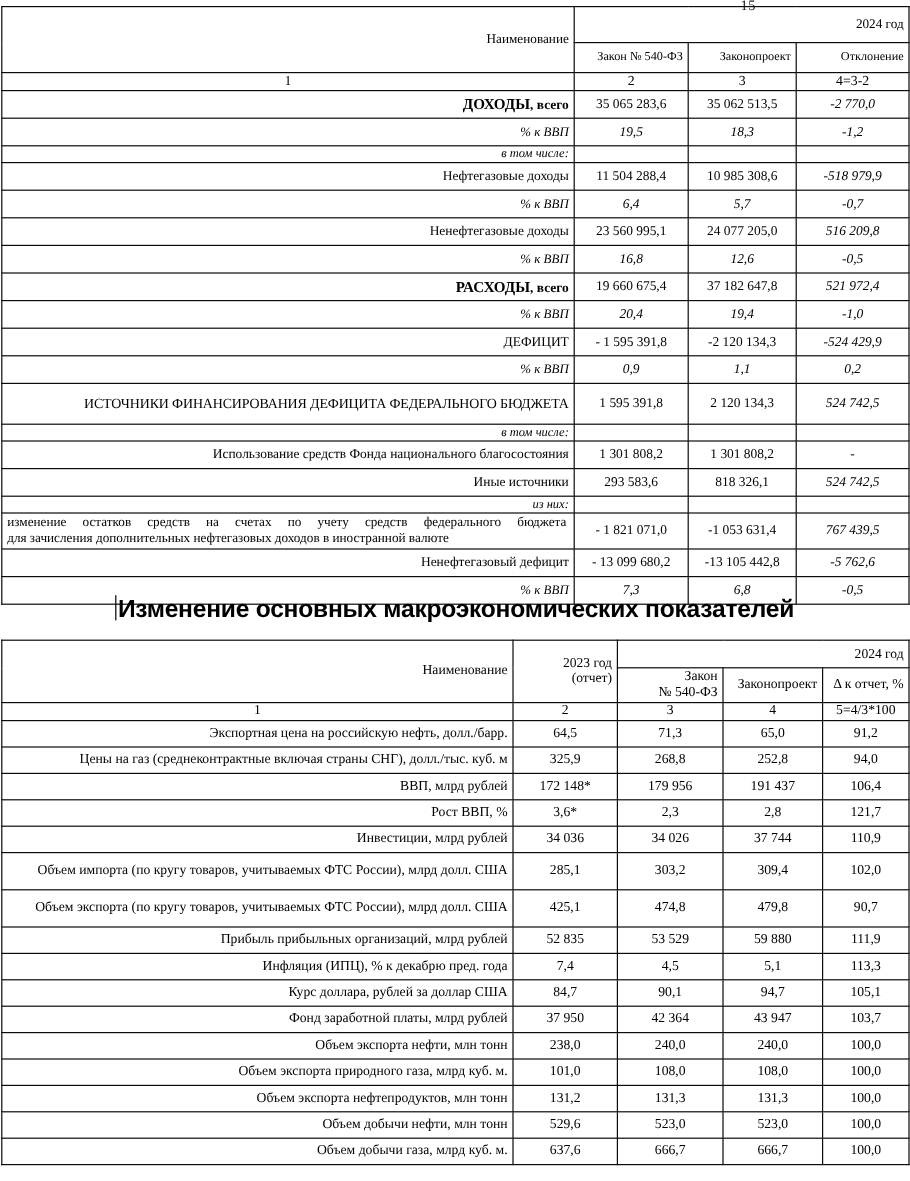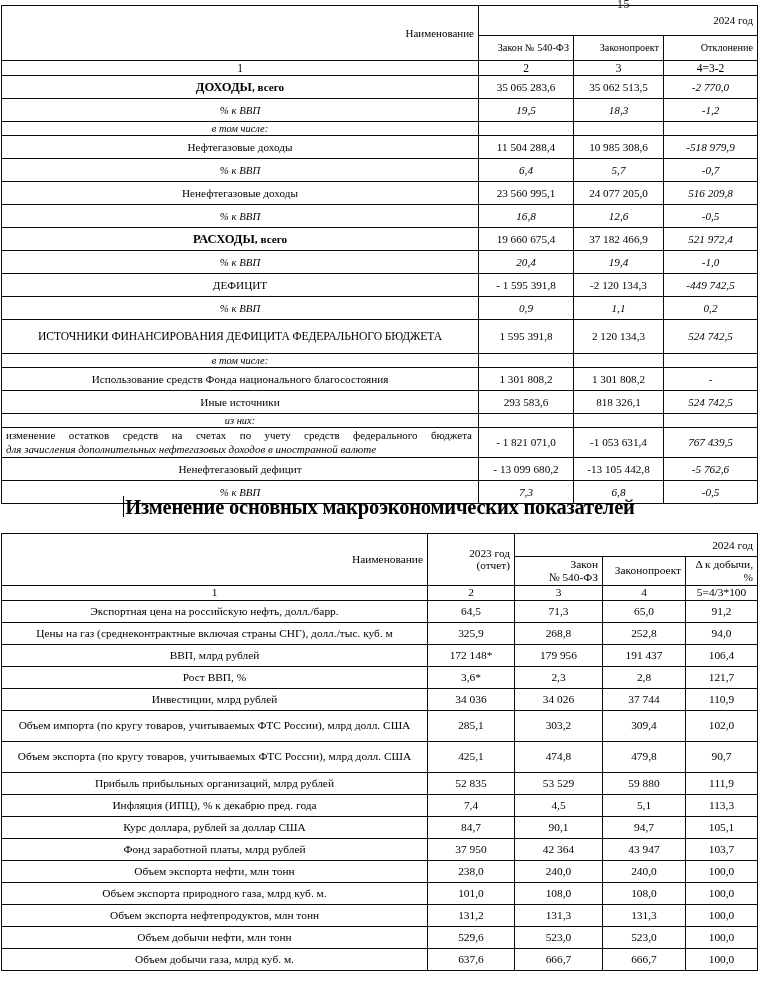--- a/index.html
+++ b/index.html
@@ -40,21 +40,21 @@
     font-size: 11.2px;
     line-height: 1.12;
   }
   table.doc-table td, table.doc-table th {
     border: 1px solid #0b0b0b;
     padding: 1px 4px;
     vertical-align: middle;
     font-weight: normal;
     box-sizing: border-box;
   }
-  .c-name   { text-align: center; }
+  .c-name   { text-align: right; }
   .c-num    { text-align: center; white-space: nowrap; }
 
   .hdr { text-align: right; vertical-align: middle; font-size: 11px; }
   .hdr-sm { font-size: 10.2px; }
   .colnum { text-align: center; font-size: 11.5px; height: 16px; }
 
   .bold   { font-weight: bold; }
   .ital   { font-style: italic; }
   .smallcapline { font-size: 10.4px; font-style: italic; font-weight: bold; }
 
@@ -78,37 +78,37 @@
   #table1 tr.hdrrow2 td { height: 25px; }
   #table1 tr.colnumrow td { height: 15px; padding-top: 0; padding-bottom: 0; }
 
   .justify2 {
     text-align: justify;
     text-align-last: justify;
     font-size: 11px;
     line-height: 1.22;
     padding-right: 6px !important;
   }
-  .justify2 .last { text-align-last: left; display: block; font-style: italic; }
+  .justify2 .last { text-align-last: left; display: block; }
 
   .bigname {
     font-weight: bold;
     font-size: 11.6px;
     line-height: 1.15;
     letter-spacing: -0.1px;
   }
 
   
   .section-title {
     position: absolute;
     left: 0;
     top: 496px;
     width: 758px;
     text-align: center;
-    font-family: Liberation Serif, serif;
+    font-family: Liberation Sans, sans-serif;
     font-weight: bold;
     font-size: 20.5px;
     letter-spacing: -0.2px;
     white-space: nowrap;
   }
   .section-title .caret {
     display: inline-block;
     width: 1px;
     height: 21px;
     background: #000;
@@ -206,34 +206,34 @@
           </tr>
           <tr>
             <td class="c-name ital" style="font-size: 10.8px;">% к ВВП</td>
             <td class="c-num ital">16,8</td>
             <td class="c-num ital">12,6</td>
             <td class="c-num ital">-0,5</td>
           </tr>
           <tr>
             <td class="c-name"><span class="bold" style="font-size: 12.6px;">РАСХОДЫ</span><span class="bold">, всего</span></td>
             <td class="c-num bold">19 660 675,4</td>
-            <td class="c-num bold">37 182 466,9</td>
+            <td class="c-num bold">37 182 647,8</td>
             <td class="c-num bold ital">521 972,4</td>
           </tr>
           <tr>
             <td class="c-name ital" style="font-size: 10.8px;">% к ВВП</td>
             <td class="c-num ital">20,4</td>
             <td class="c-num ital">19,4</td>
             <td class="c-num ital">-1,0</td>
           </tr>
           <tr>
             <td class="c-name bold">ДЕФИЦИТ</td>
             <td class="c-num bold">- 1 595 391,8</td>
             <td class="c-num bold">-2 120 134,3</td>
-            <td class="c-num bold ital">-449 742,5</td>
+            <td class="c-num bold ital">-524 429,9</td>
           </tr>
           <tr>
             <td class="c-name ital" style="font-size: 10.8px;">% к ВВП</td>
             <td class="c-num ital">0,9</td>
             <td class="c-num ital">1,1</td>
             <td class="c-num ital">0,2</td>
           </tr>
           <tr class="tall2">
             <td class="c-name bigname">ИСТОЧНИКИ ФИНАНСИРОВАНИЯ ДЕФИЦИТА ФЕДЕРАЛЬНОГО БЮДЖЕТА</td>
             <td class="c-num bold">1 595 391,8</td>
@@ -307,21 +307,21 @@
             <div>(отчет)</div>
           </td>
           <td class="hdr hdr-big" colspan="3">2024 год</td>
         </tr>
         <tr>
           <td class="hdr hdr-sm">
             <div>Закон</div>
             <div>№ 540-ФЗ</div>
           </td>
           <td class="hdr hdr-sm">Законопроект</td>
-          <td class="hdr hdr-sm">Δ к добычи, %</td>
+          <td class="hdr hdr-sm">Δ к отчет, %</td>
         </tr>
         <tr class="colnumrow">
           <td class="colnum">1</td>
           <td class="colnum">2</td>
           <td class="colnum">3</td>
           <td class="colnum">4</td>
           <td class="colnum">5=4/3*100</td>
         </tr>
       </tbody>
       <tbody id="t2-body">

